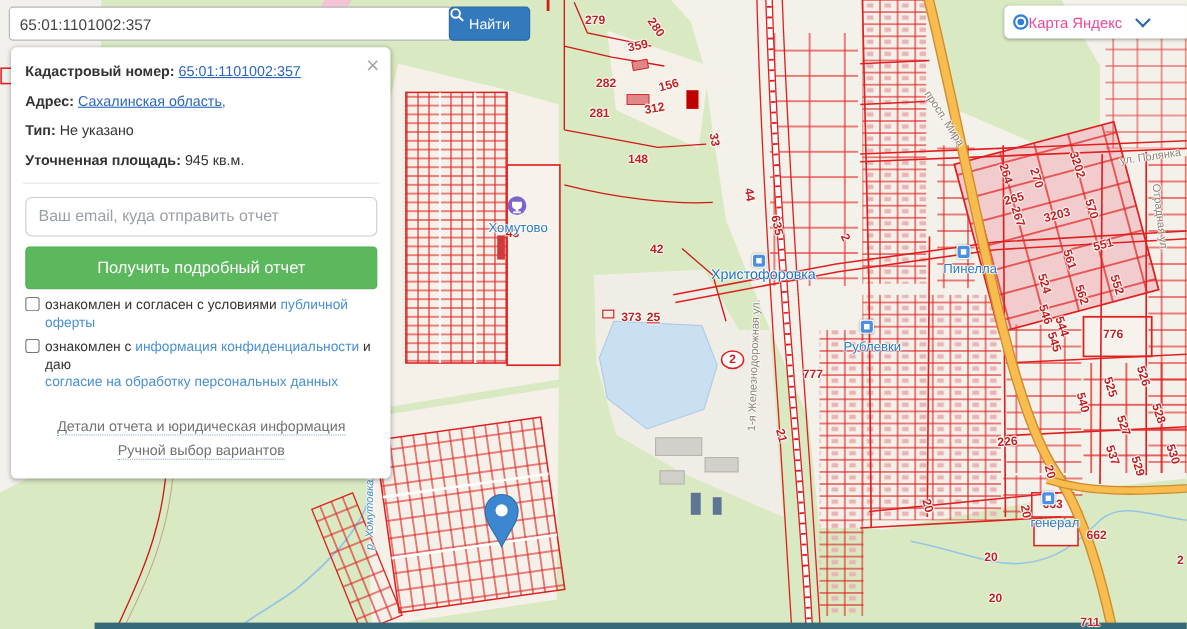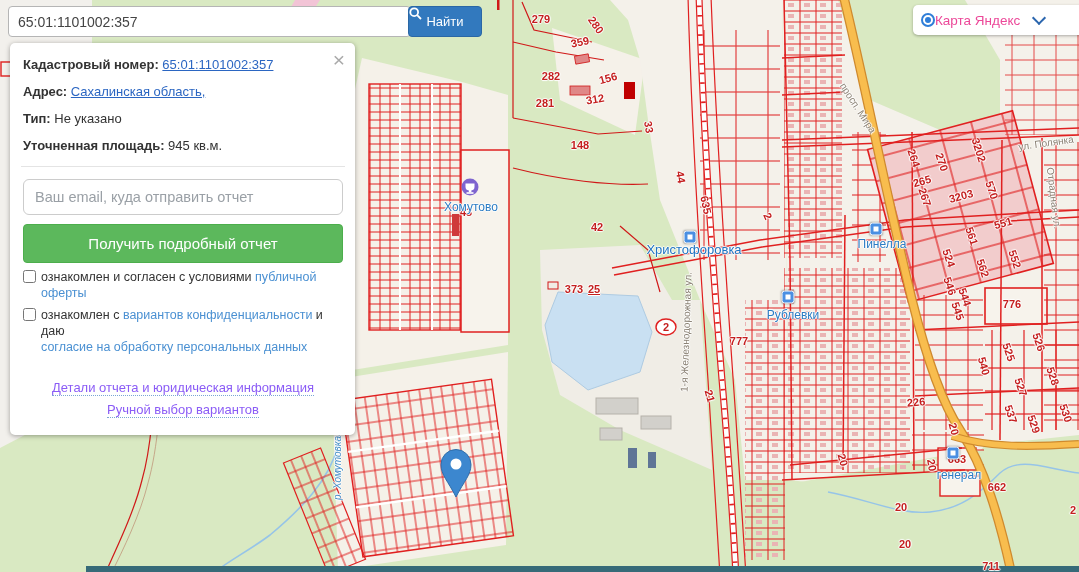--- a/index.html
+++ b/index.html
@@ -37,21 +37,21 @@
   .email-input{width:100%;height:36px;border:1px solid #ccc;border-radius:6px;box-sizing:border-box;
     font-size:14.5px;color:#444;padding:0 11px;outline:none;}
   .email-input::placeholder{color:#9aa0a6;}
   .report-btn{width:100%;height:39px;margin-top:9px;background:#5cb85c;border:1px solid #4cae4c;
     border-radius:4px;color:#fff;font-size:15px;cursor:pointer;}
   .chk-row{display:flex;align-items:flex-start;font-size:12.5px;margin-top:6px;line-height:16px;}
   .chk-row input{margin:1px 5px 0 0;width:13px;height:13px;flex:0 0 auto;}
   .chk-indent{margin-left:18px;font-size:12.5px;line-height:16px;}
   .panel a.soft{color:#4a90d2;text-decoration:none;cursor:pointer;}
   .center-links{text-align:center;margin-top:22px;line-height:22px;}
-  .center-links a{color:#8b5cf6;font-size:13px;text-decoration:none;border-bottom:1px dotted #7aa6d4;cursor:pointer;}
+  .center-links a{color:#737373;font-size:13px;text-decoration:none;border-bottom:1px dotted #7aa6d4;cursor:pointer;}
 
   
   .layer-ctl{position:absolute;right:-14px;top:5px;width:180px;height:30px;background:#fff;border-radius:5px;
     box-shadow:0 1px 3px rgba(0,0,0,.3);display:flex;align-items:center;padding-left:8px;box-sizing:border-box;cursor:pointer;}
   .radio{width:14px;height:14px;border-radius:50%;border:2px solid #2f7ed8;box-sizing:border-box;
     display:inline-block;position:relative;flex:0 0 auto;}
   .radio::after{content:"";position:absolute;left:2px;top:2px;width:6px;height:6px;border-radius:50%;background:#2f7ed8;}
   .layer-ctl .txt{font-size:13.5px;color:#ec4899;margin-left:0;}
   .chev{width:8px;height:8px;border-right:2.4px solid #2b66ae;border-bottom:2.4px solid #2b66ae;
     transform:rotate(45deg);margin-left:14px;margin-top:-4px;}
@@ -310,21 +310,21 @@
     </div>
     <hr>
     <input class="email-input" type="text" placeholder="Ваш email, куда отправить отчет" style="">
     <button class="report-btn">Получить подробный отчет</button>
     <div class="chk-row">
       <input type="checkbox" style="">
       <span><span>ознакомлен и согласен с условиями </span><a class="soft">публичной оферты</a></span>
     </div>
     <div class="chk-row">
       <input type="checkbox" style="">
-      <span><span>ознакомлен с </span><a class="soft">вариантов конфиденциальности</a><span> и даю</span></span>
+      <span><span>ознакомлен с </span><a class="soft">информация конфиденциальности</a><span> и даю</span></span>
     </div>
     <div class="chk-indent">
       <a class="soft">согласие на обработку персональных данных</a>
     </div>
     <div class="center-links">
       <a>Детали отчета и юридическая информация</a><br>
       <a>Ручной выбор вариантов</a>
     </div>
   </div>
 

